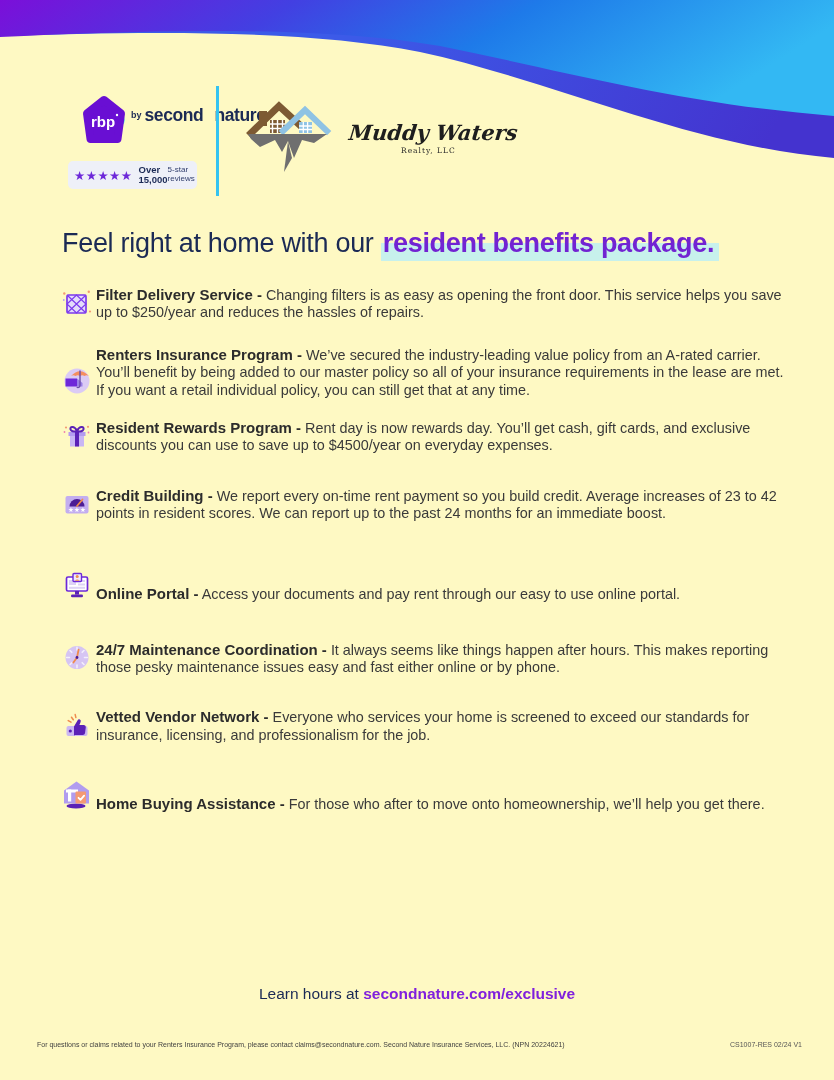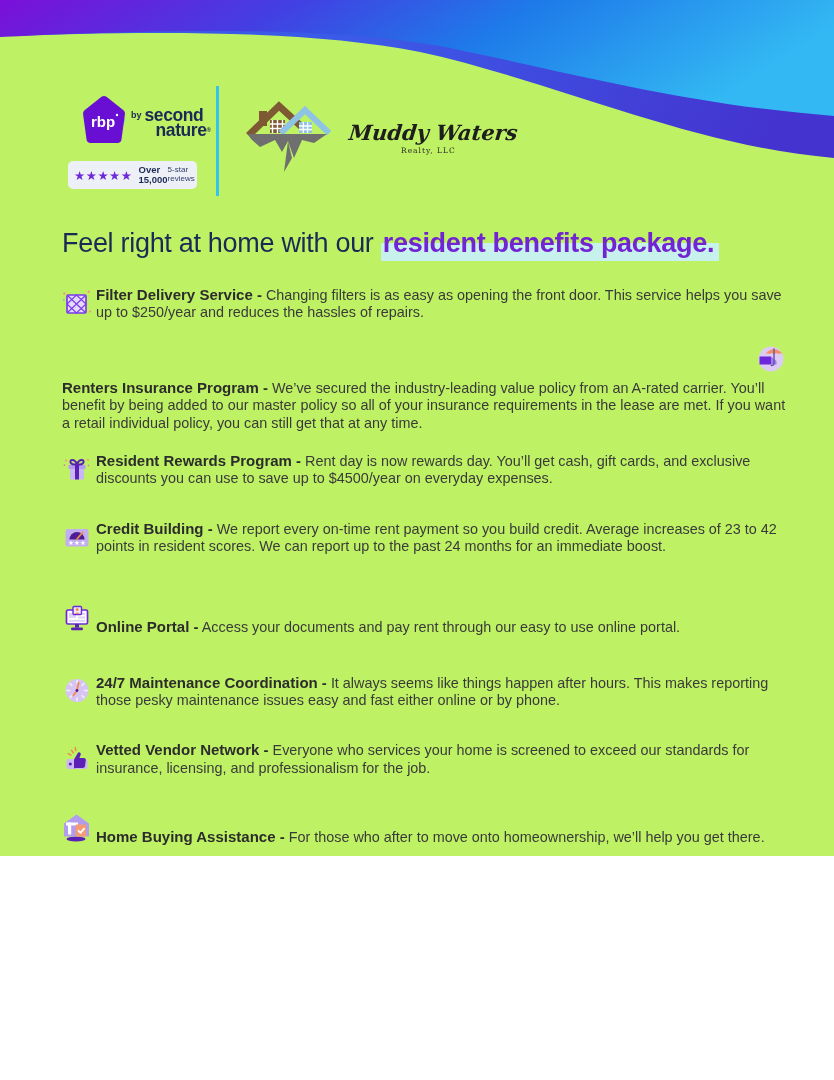--- a/index.html
+++ b/index.html
@@ -1,26 +1,26 @@
 <!DOCTYPE html>
 <html style="--navy: #1b2a55; --accent-purple: #6d28d9; --headline-purple: #7223d2; --highlight: #c7f1ec; --link-purple: #8020dd; --cyan: #35c3f0; --wave-purple: #7b0fd9; --wave-blue: #1e7ae9; --wave-light-blue: #33b8f3; --wave-indigo: #4433cf; --orange: #f08c4a;"><head>
 <meta charset="utf-8">
 <style>
   html,body{margin:0;padding:0;}
   body{width:834px;height:1080px;background:#ffffff;font-family:"Liberation Sans",sans-serif;overflow:hidden;}
-  .page{position:relative;width:834px;height:856px;background:#bef264;overflow:hidden;}
+  .page{position:relative;width:834px;height:1080px;background:#fef9c3;overflow:hidden;}
 
   
   .wave{position:absolute;left:0;top:0;width:834px;height:310px;pointer-events:none;}
 
   
   .rbp-mark{position:absolute;left:80px;top:93px;}
   .sn-lockup{position:absolute;left:131px;top:108px;display:flex;color:var(--navy,#1d2a5c);}
   .sn-by{font-size:9px;font-weight:bold;margin:2px 3px 0 0;}
-  .sn-stack{display:flex;flex-direction:column;font-weight:bold;font-size:17.5px;line-height:14.5px;letter-spacing:-0.4px;}
+  .sn-stack{display:flex;flex-direction:row;font-weight:bold;font-size:17.5px;line-height:14.5px;letter-spacing:-0.4px;}
   .sn-l2{margin-left:11px;}
   .sn-stack sup{font-size:6px;vertical-align:top;}
   .review-badge{position:absolute;left:68px;top:161px;width:129px;height:28px;background:#eef0f8;border-radius:5px;display:flex;align-items:center;padding:0 6px;box-sizing:border-box;}
   .stars{color:var(--accent-purple,#6d28d9);font-size:12.5px;letter-spacing:0.5px;margin-right:6px;white-space:nowrap;}
   .review-text{display:flex;flex-direction:row;color:var(--navy,#1d2a5c);}
   .review-title{font-size:9.5px;font-weight:bold;line-height:10px;}
   .review-sub{font-size:8px;line-height:9px;color:#33406e;}
   .divider{position:absolute;left:216px;top:86px;width:2.5px;height:110px;background:var(--cyan,#35c3f0);}
 
   .mw-logo{position:absolute;left:243px;top:94px;display:flex;align-items:flex-start;}
@@ -33,21 +33,21 @@
   .headline .plain{color:var(--navy,#1b2a55);font-weight:500;}
   .headline .hl{color:var(--headline-purple,#7223d2);font-weight:800;background-image:linear-gradient(transparent 46%, var(--highlight,#c7f1ec) 46%);padding:0 5px 3px 2px;}
 
   
   .benefits{position:absolute;left:62px;top:284px;width:728px;}
   .benefit{display:flex;align-items:flex-end;}
   .benefit .icon{flex:0 0 34px;width:34px;margin-top:-1px;}
   .benefit .txt{flex:1;font-size:14.4px;line-height:17.4px;color:#3a3a3a;padding-top:2px;}
   .benefit .t{font-weight:bold;font-size:15px;color:#2c2c2c;}
   .benefit:nth-of-type(1){margin-bottom:22px;}
-  .benefit:nth-of-type(2){margin-bottom:18px;flex-direction:column;}
+  .benefit:nth-of-type(2){margin-bottom:18px;}
   .benefit:nth-of-type(3){margin-bottom:30px;}
   .benefit:nth-of-type(4){margin-bottom:34px;}
   .benefit:nth-of-type(5){margin-bottom:35px;margin-top:48px;}
   .benefit:nth-of-type(6){margin-bottom:30px;}
   .benefit:nth-of-type(7){margin-bottom:36px;}
 
   
   .learn-more{position:absolute;left:0;top:985px;width:834px;text-align:center;font-size:15.5px;}
   .learn-more .pre{color:var(--navy,#1b2a55);}
   .learn-more .link{color:var(--link-purple,#8020dd);font-weight:bold;text-decoration:none;cursor:pointer;}

